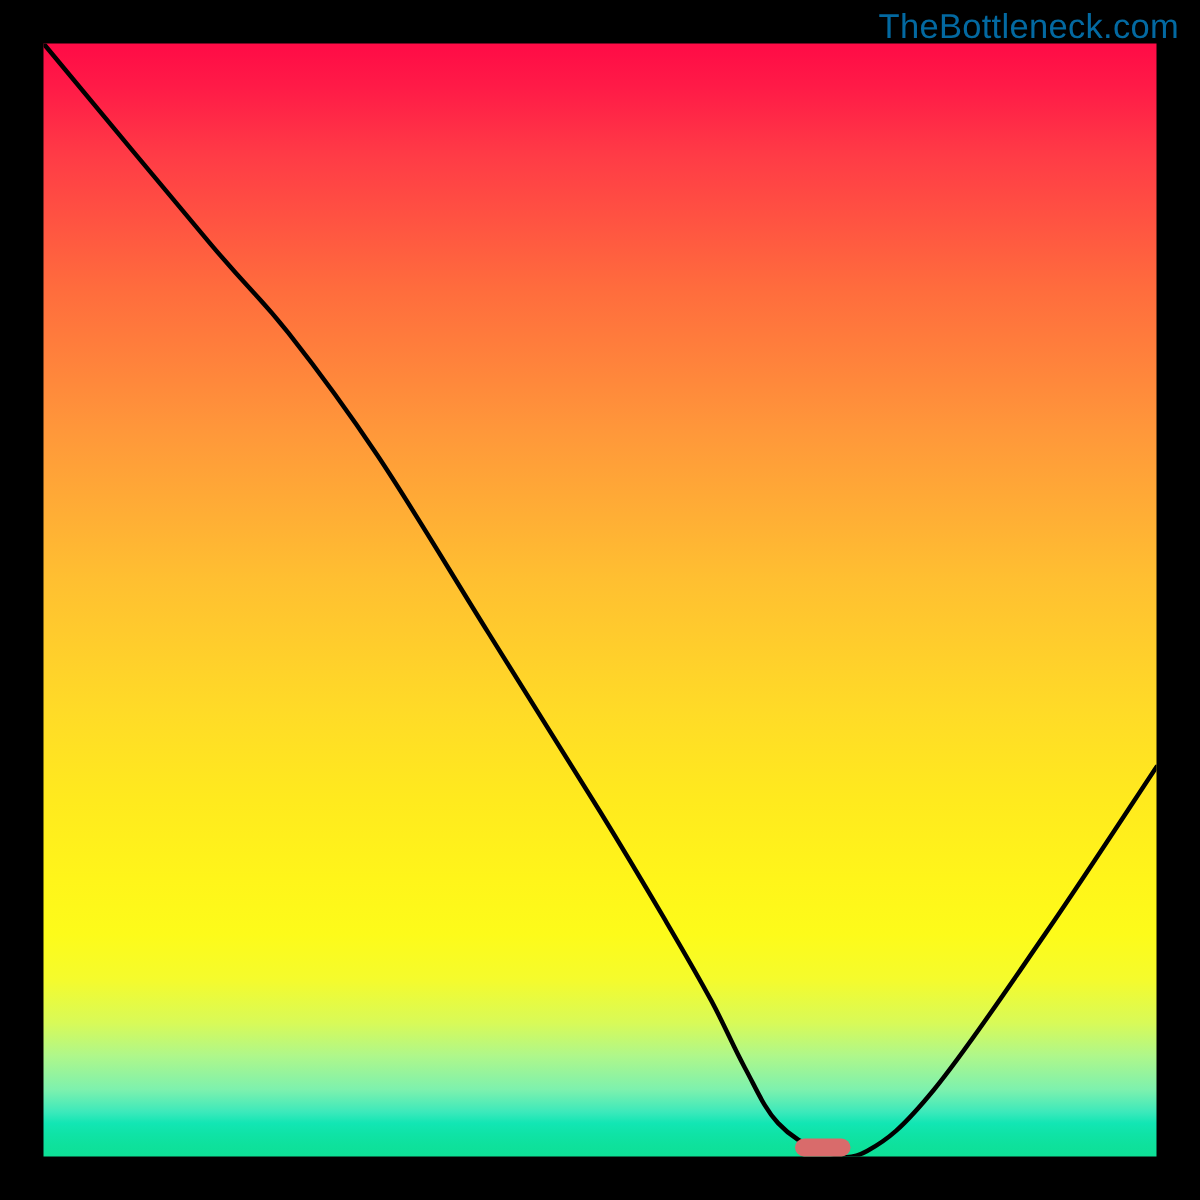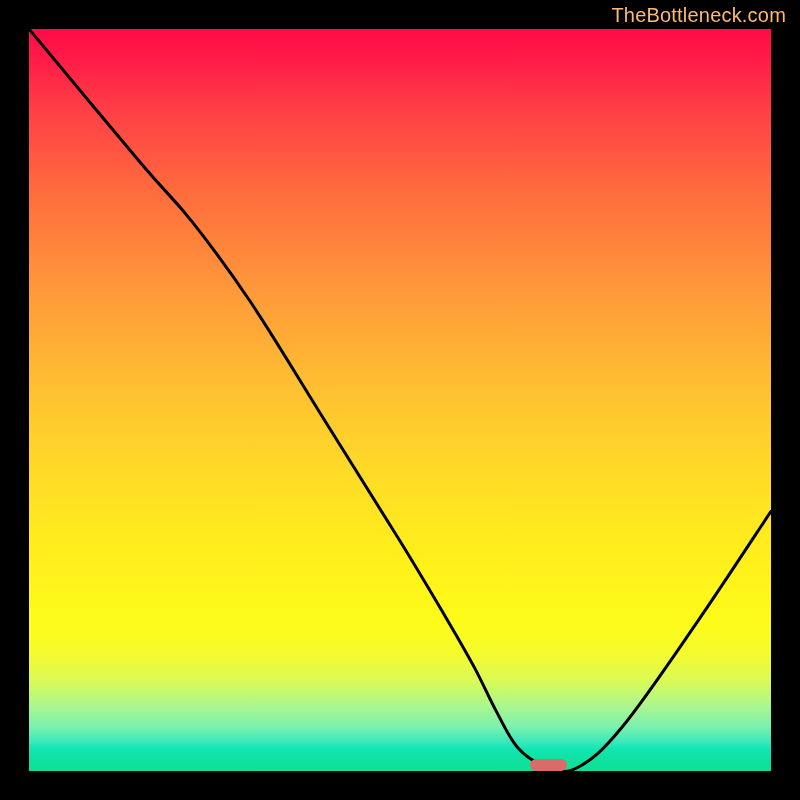--- a/index.html
+++ b/index.html
@@ -16,23 +16,23 @@
     top: 0;
     width: 800px;
     height: 800px;
     background: #000;
   }
   .watermark {
     position: absolute;
     top: 4px;
     right: 14px;
     font-family: Arial, Helvetica, sans-serif;
-    font-size: 20px;
+    font-size: 23px;
     font-weight: 400;
-    color: #fdba74;
+    color: #0369a1;
     letter-spacing: 0.2px;
     text-align: right;
   }
   .plot-area {
     position: absolute;
     left: 29px;
     top: 29px;
     width: 742px;
     height: 742px;
   }

